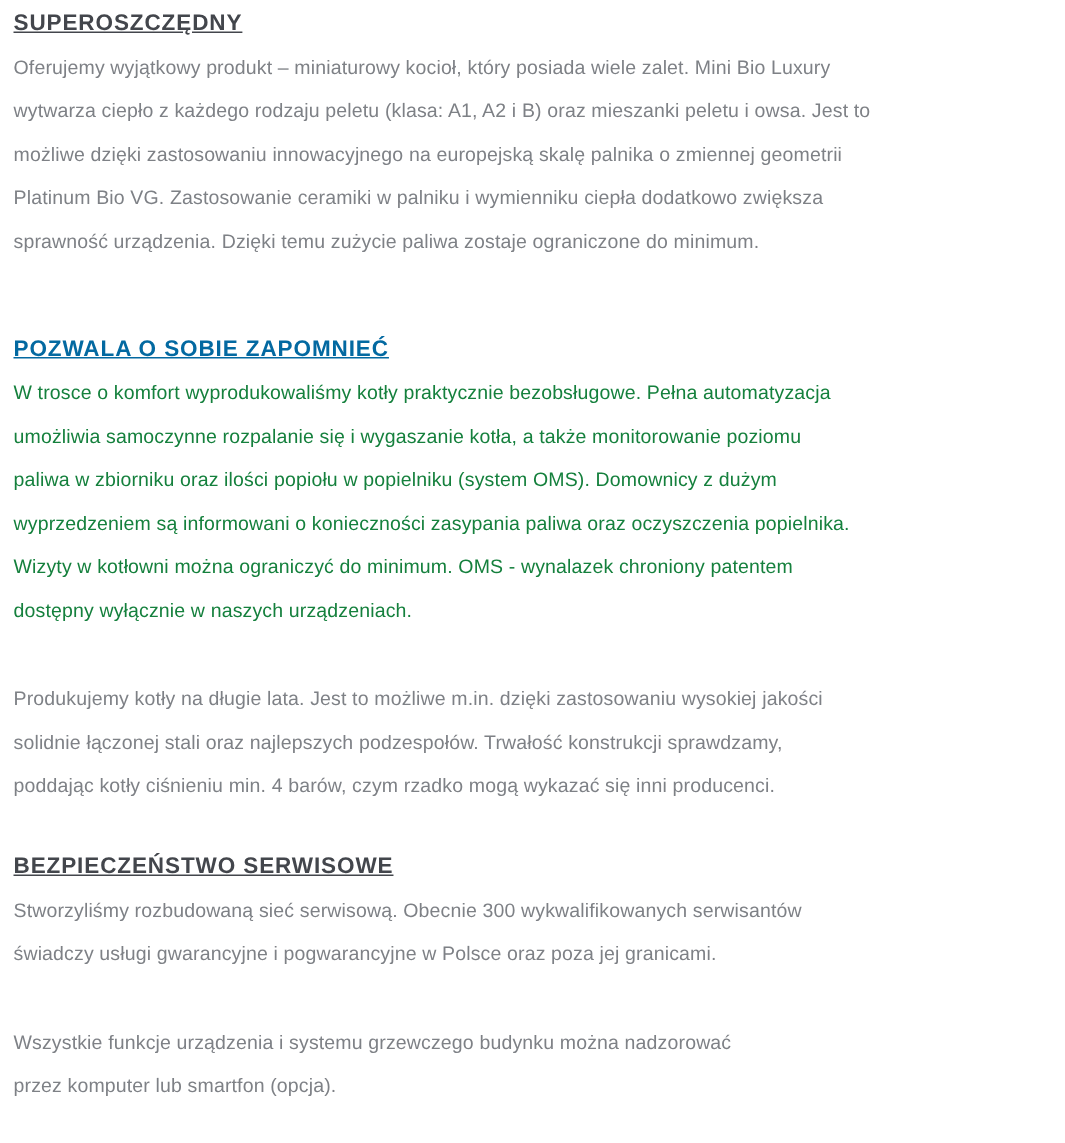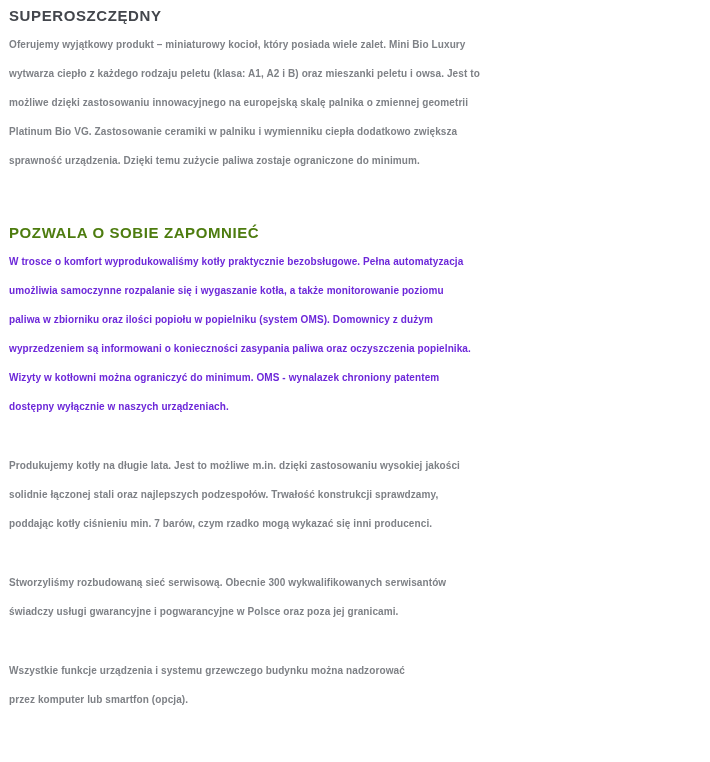--- a/index.html
+++ b/index.html
@@ -24,63 +24,65 @@
   }
   h2.section-heading {
     margin: 0 0 4px 0;
     padding: 0;
     font-size: 15px;
     line-height: 20px;
     font-weight: 700;
     letter-spacing: 0.6px;
     color: #43464c;
     text-transform: uppercase;
+    text-decoration: underline;
   }
   p.section-body {
     margin: 0 0 30px 0;
     padding: 0;
-    font-size: 10px;
+    font-size: 13px;
     line-height: 29px;
-    font-weight: 700;
+    font-weight: 400;
     letter-spacing: 0.1px;
     color: #7e8186;
     white-space: pre-line;
   }
 </style>
 </head>
 <body style="background: rgb(255, 255, 255);">
 
 <main class="content">
 
     <section class="content-section">
       <h2 class="section-heading" style="color: rgb(67, 70, 76);">SUPEROSZCZĘDNY</h2>
       <p class="section-body" style="color: rgb(126, 129, 134);">Oferujemy wyjątkowy produkt – miniaturowy kocioł, który posiada wiele zalet. Mini Bio Luxury
 wytwarza ciepło z każdego rodzaju peletu (klasa: A1, A2 i B) oraz mieszanki peletu i owsa. Jest to
 możliwe dzięki zastosowaniu innowacyjnego na europejską skalę palnika o zmiennej geometrii
 Platinum Bio VG. Zastosowanie ceramiki w palniku i wymienniku ciepła dodatkowo zwiększa
 sprawność urządzenia. Dzięki temu zużycie paliwa zostaje ograniczone do minimum.</p>
     </section>
 
     <section class="content-section">
-      <h2 class="section-heading" style="color: #4d7c0f; margin-top: 48px;">POZWALA O SOBIE ZAPOMNIEĆ</h2>
-      <p class="section-body" style="color: #6d28d9;">W trosce o komfort wyprodukowaliśmy kotły praktycznie bezobsługowe. Pełna automatyzacja
+      <h2 class="section-heading" style="color: #0369a1; margin-top: 48px;">POZWALA O SOBIE ZAPOMNIEĆ</h2>
+      <p class="section-body" style="color: #15803d;">W trosce o komfort wyprodukowaliśmy kotły praktycznie bezobsługowe. Pełna automatyzacja
 umożliwia samoczynne rozpalanie się i wygaszanie kotła, a także monitorowanie poziomu
 paliwa w zbiorniku oraz ilości popiołu w popielniku (system OMS). Domownicy z dużym
 wyprzedzeniem są informowani o konieczności zasypania paliwa oraz oczyszczenia popielnika.
 Wizyty w kotłowni można ograniczyć do minimum. OMS - wynalazek chroniony patentem
 dostępny wyłącznie w naszych urządzeniach.</p>
     </section>
 
     <section class="content-section">
       <p class="section-body" style="color: rgb(126, 129, 134);">Produkujemy kotły na długie lata. Jest to możliwe m.in. dzięki zastosowaniu wysokiej jakości
 solidnie łączonej stali oraz najlepszych podzespołów. Trwałość konstrukcji sprawdzamy,
-poddając kotły ciśnieniu min. 7 barów, czym rzadko mogą wykazać się inni producenci.</p>
+poddając kotły ciśnieniu min. 4 barów, czym rzadko mogą wykazać się inni producenci.</p>
     </section>
 
     <section class="content-section">
+      <h2 class="section-heading" style="color: rgb(67, 70, 76);">BEZPIECZEŃSTWO SERWISOWE</h2>
       <p class="section-body" style="color: rgb(126, 129, 134);">Stworzyliśmy rozbudowaną sieć serwisową. Obecnie 300 wykwalifikowanych serwisantów
 świadczy usługi gwarancyjne i pogwarancyjne w Polsce oraz poza jej granicami.</p>
     </section>
 
     <section class="content-section">
       <p class="section-body" style="color: rgb(126, 129, 134);">Wszystkie funkcje urządzenia i systemu grzewczego budynku można nadzorować
 przez komputer lub smartfon (opcja).</p>
     </section>
   </main>
 

